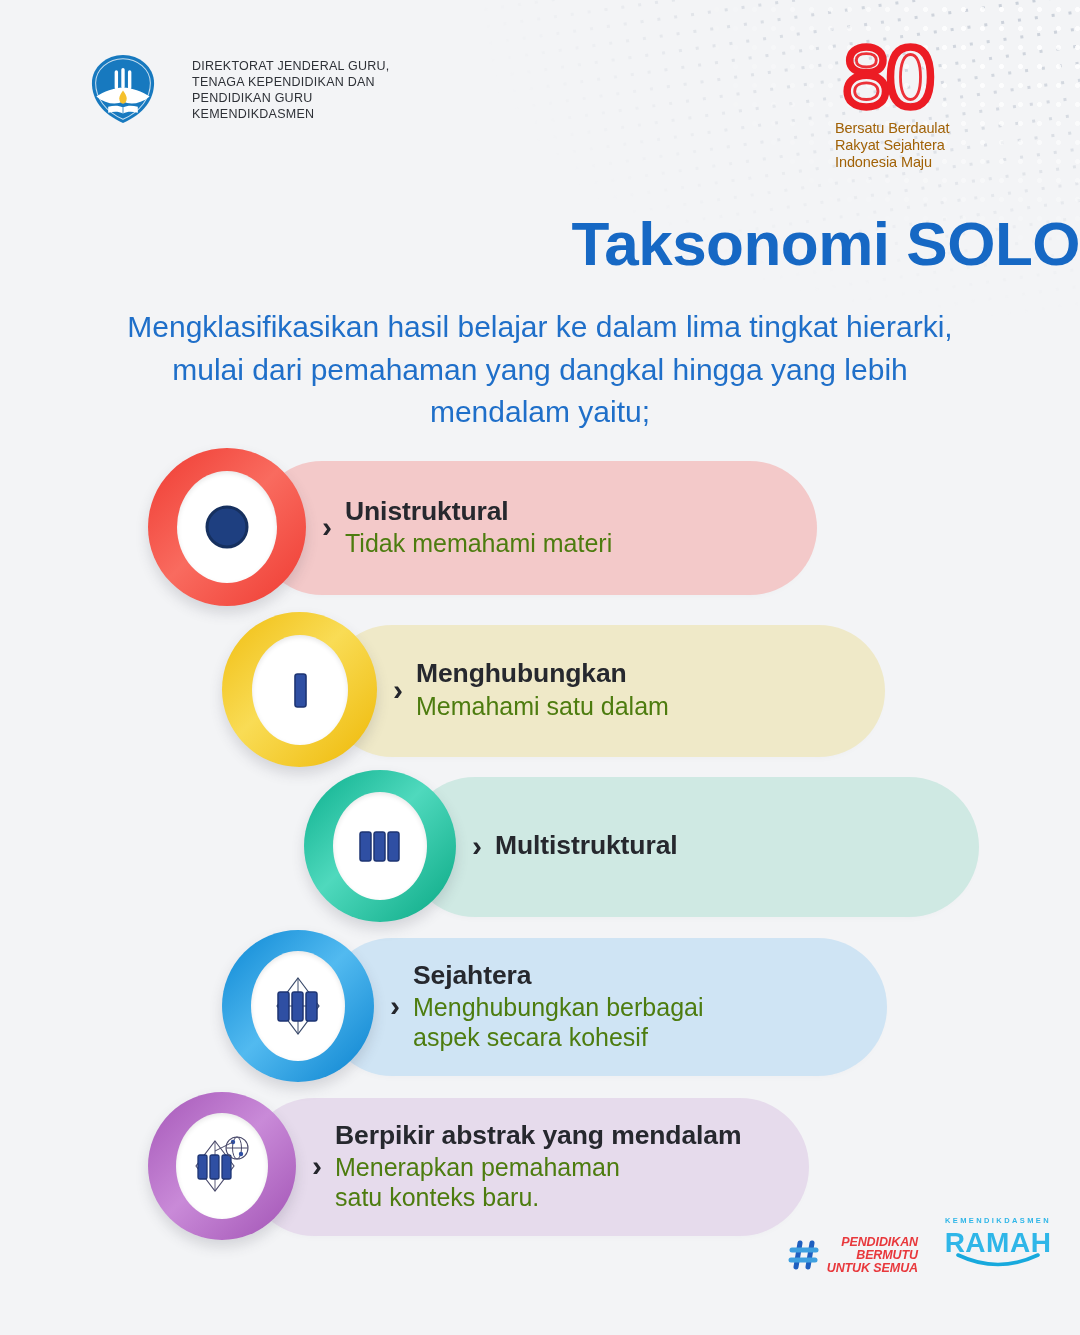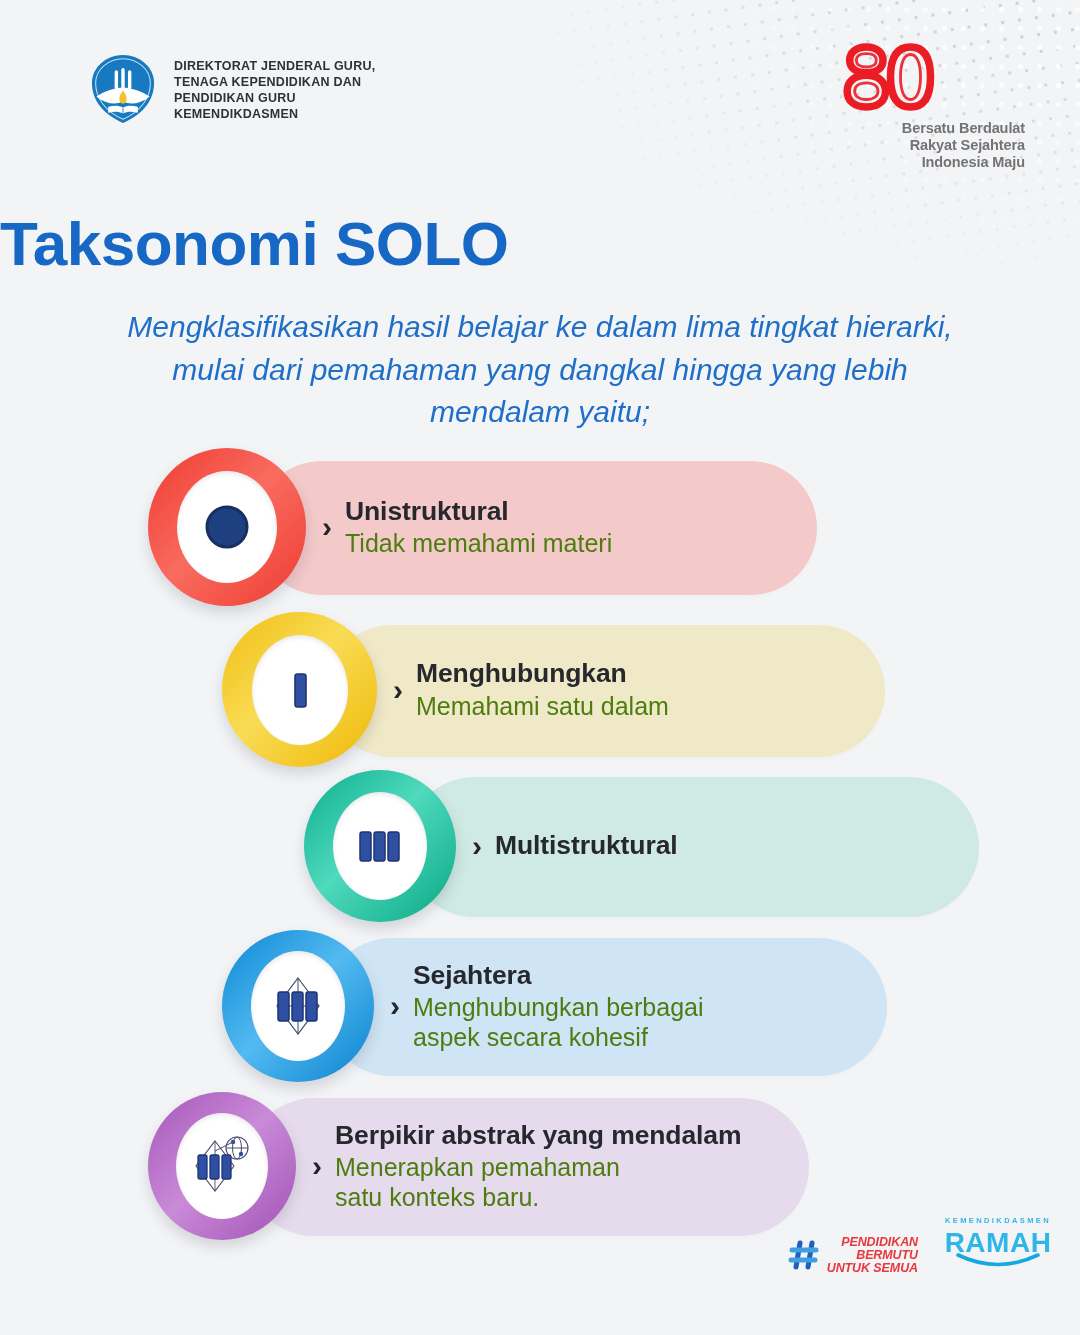--- a/index.html
+++ b/index.html
@@ -41,47 +41,47 @@
     pointer-events: none;
   }
 
   
   .header-left {
     position: absolute; left: 86px; top: 52px;
     display: flex; align-items: flex-start; gap: 14px;
   }
   .tutwuri-logo { width: 74px; height: 74px; flex: 0 0 auto; }
   .ministry-name {
-    font-size: 12.5px; font-weight: bold; line-height: 1.28;
+    font-size: 12.5px; font-weight: normal; line-height: 1.28;
     letter-spacing: 0.25px; color: #2e3137; text-transform: uppercase;
-    padding-top: 6px; white-space: pre-line;
+    padding-top: 6px; white-space: pre-line; margin-left: 18px;
   }
 
   .header-right {
     position: absolute; right: 55px; top: 38px;
     width: 190px; text-align: left;
   }
   .logo80 { width: 100px; height: 78px; margin-left: 3px; display:block; }
   .tagline80 {
     margin-top: 4px;
-    font-size: 14.5px; font-weight: bold; line-height: 1.18;
-    color: #737373; white-space: pre-line; letter-spacing: -0.1px; text-align: right;
+    font-size: 14.5px; font-weight: normal; line-height: 1.18;
+    color: #a16207; white-space: pre-line; letter-spacing: -0.1px;
   }
 
   
   .title {
     position: absolute; top: 208px; left: 0; width: 1080px;
-    text-align: left;
+    text-align: right;
     font-size: 62px; font-weight: bold; letter-spacing: -0.5px;
     color: #1668c4;
   }
   .subtitle {
     position: absolute; top: 306px; left: 110px; width: 860px;
     text-align: center;
-    font-size: 30px; line-height: 1.42; color: #1f6fc9; font-style: italic;
+    font-size: 30px; line-height: 1.42; color: #1f6fc9;
   }
 
   
   .row {
     position: absolute;
     display: flex; align-items: center;
   }
   .badge {
     position: relative; z-index: 3;
     flex: 0 0 auto;

